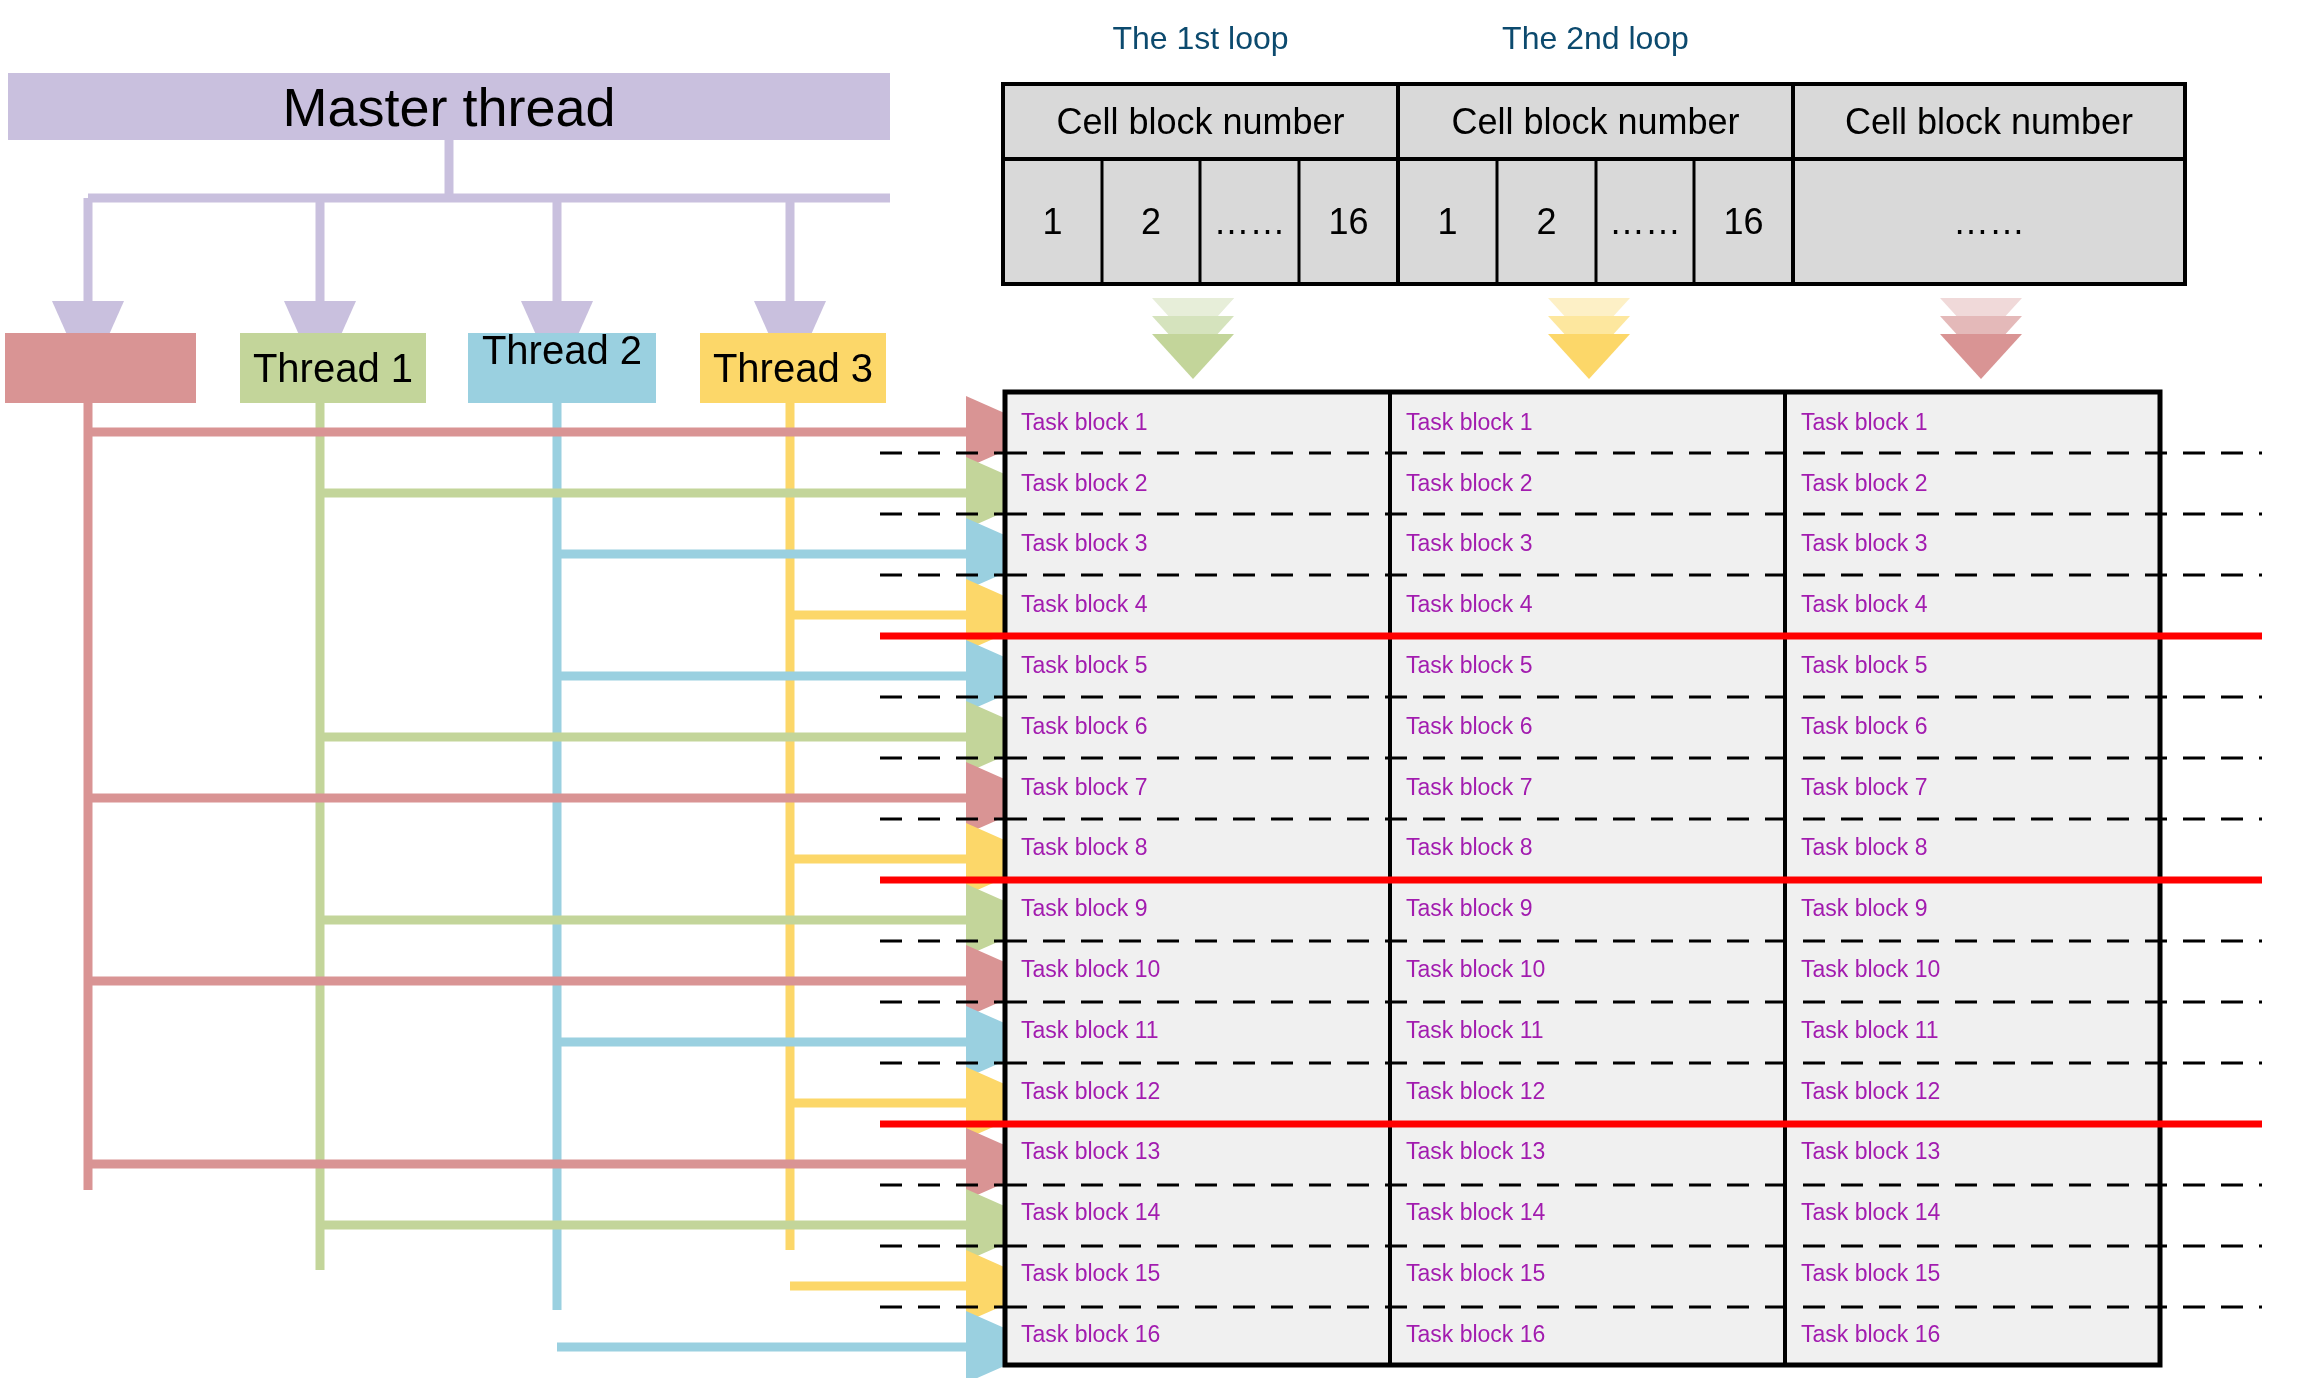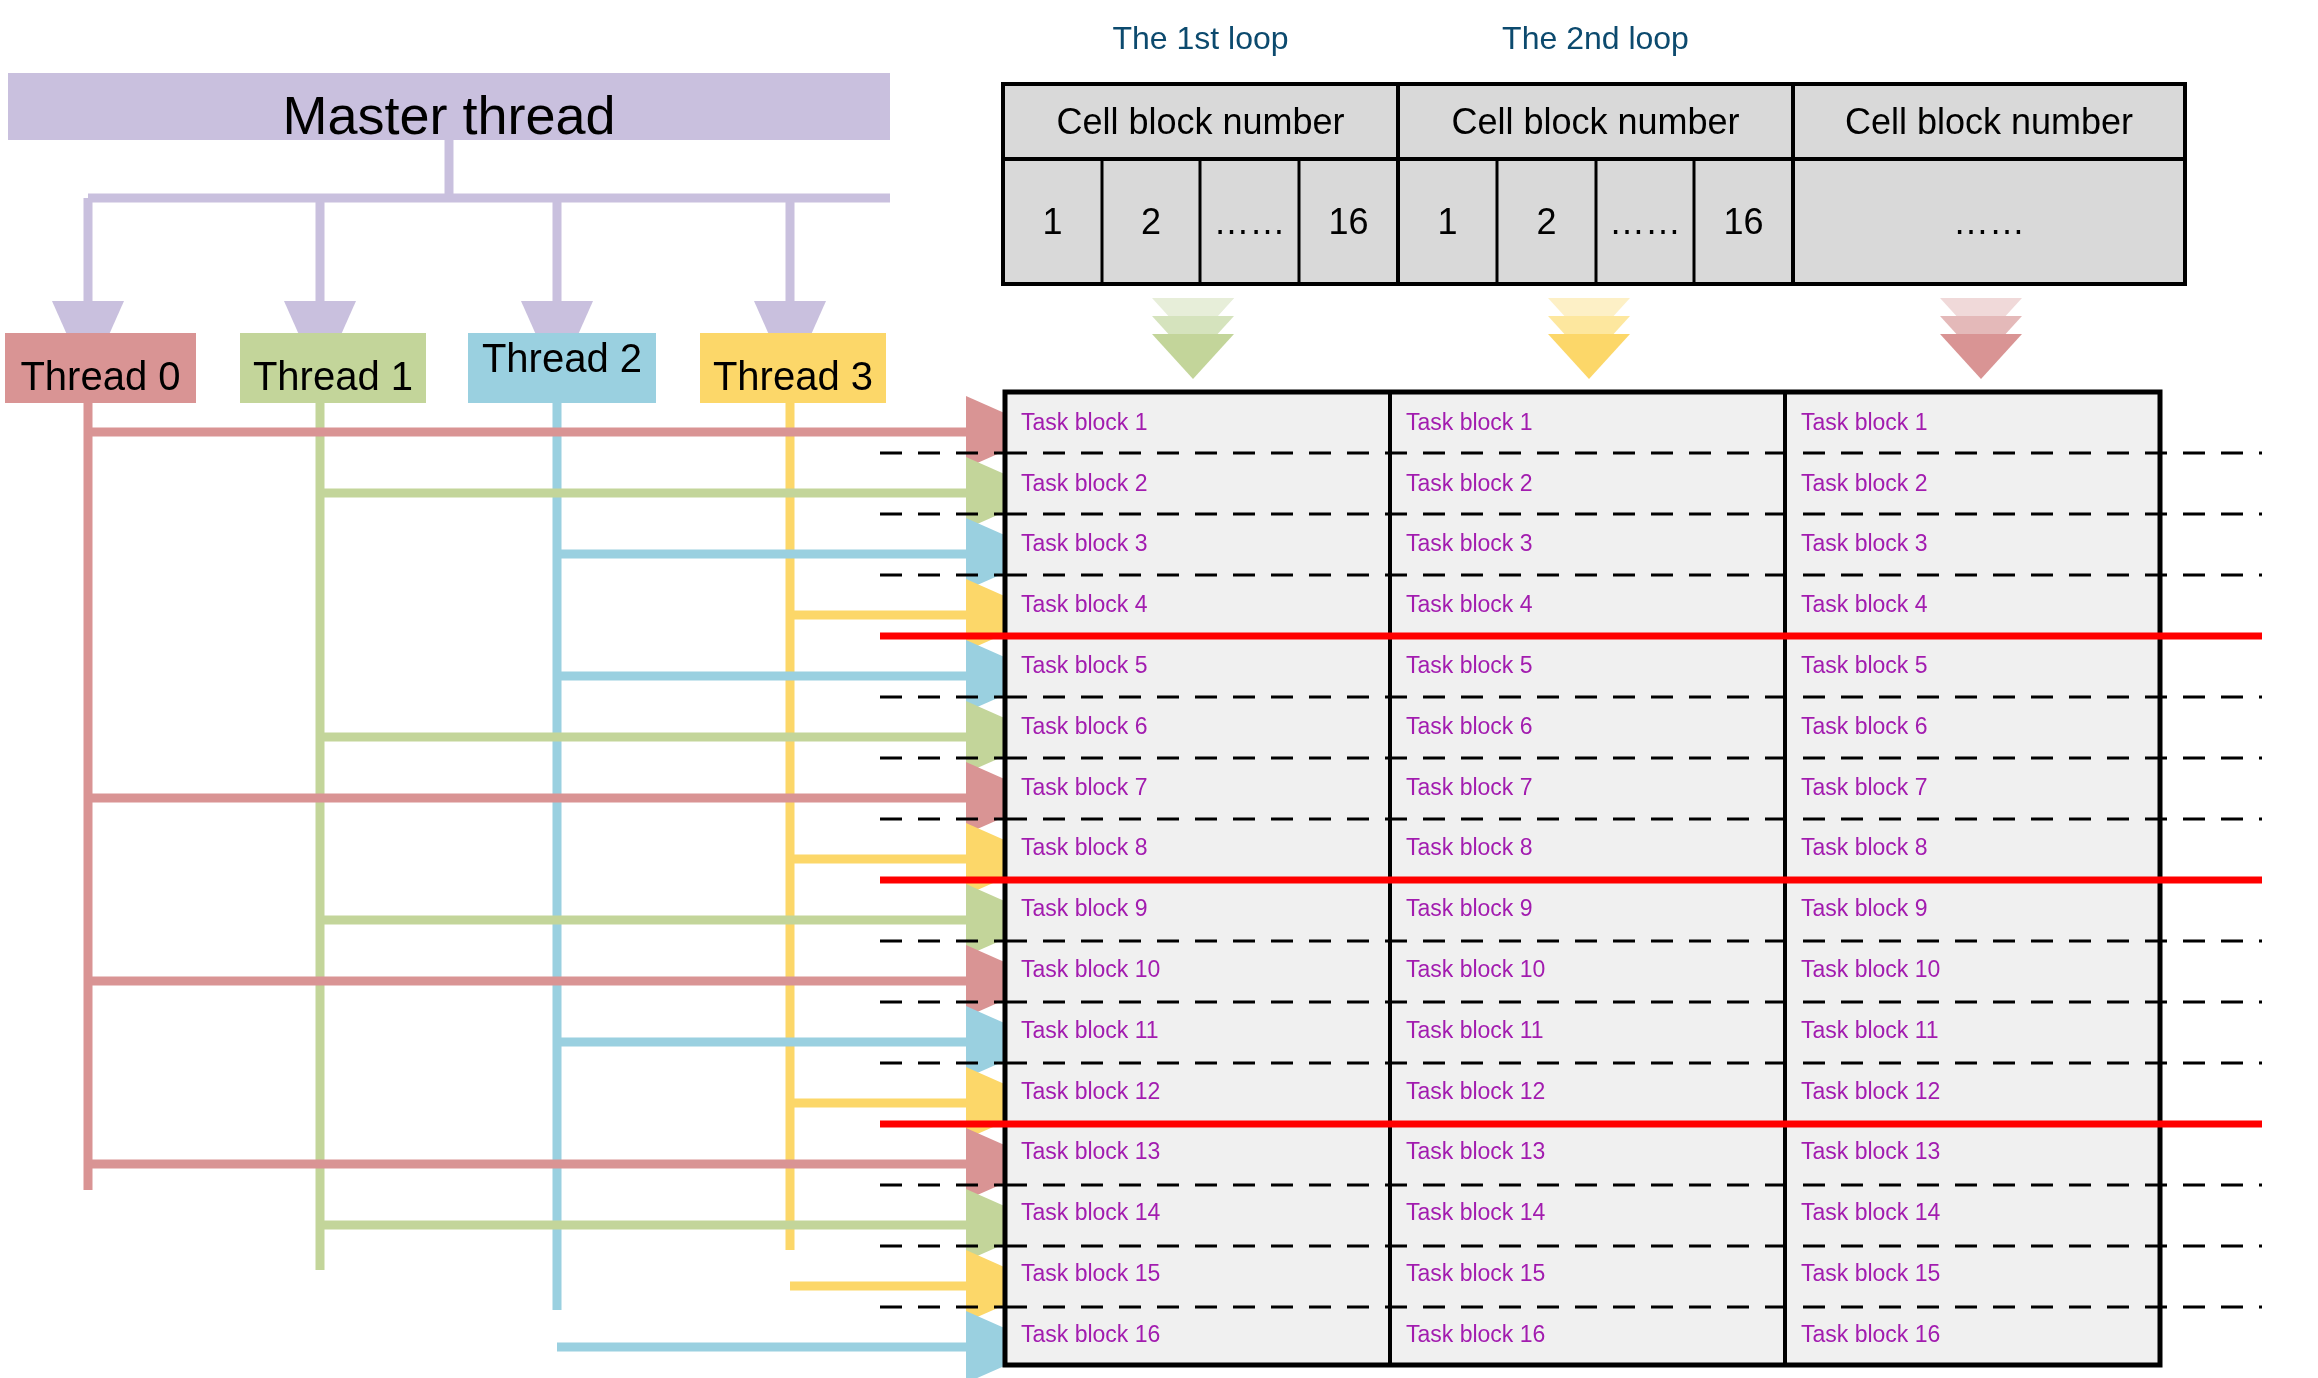--- a/index.html
+++ b/index.html
@@ -1,20 +1,20 @@
 <!DOCTYPE html>
 <html><head>
 <meta charset="utf-8">
 <style>
   html,body{margin:0;padding:0;background:#ffffff;}
   body{width:2318px;height:1378px;font-family:"Liberation Sans",sans-serif;}
   #stage{position:relative;width:2318px;height:1378px;overflow:hidden;background:#fff;}
   svg#canvas{position:absolute;left:0;top:0;width:2318px;height:1378px;}
   .boxlabel{position:absolute;display:flex;align-items:center;justify-content:center;
-            color:#000;white-space:nowrap;margin-top:8px;}
+            color:#000;white-space:nowrap;}
   .master-label{font-size:54px;}
   .thread-label{font-size:40px;}
   .loop-title{position:absolute;font-size:32px;color:#0c4a6e;text-align:center;white-space:nowrap;}
   .cellhdr{position:absolute;display:flex;align-items:center;justify-content:center;
            font-size:36px;color:#000;white-space:nowrap;}
   .cellnum{position:absolute;display:flex;align-items:center;justify-content:center;
            font-size:36px;color:#000;white-space:nowrap;}
   .taskcell{position:absolute;display:flex;align-items:center;
             font-size:23px;color:#a21caf;white-space:nowrap;padding-left:16px;box-sizing:border-box;}
 </style>
@@ -167,21 +167,20 @@
 
     <g stroke="#ff0000" stroke-width="7" fill="none">
       <line x1="880" y1="636" x2="2262" y2="636"></line>
       <line x1="880" y1="880" x2="2262" y2="880"></line>
       <line x1="880" y1="1124" x2="2262" y2="1124"></line>
     </g>
   </svg>
 
   <div class="boxlabel master-label" style="left:8px;top:73px;width:882px;height:67px;">Master thread</div>
 
-  <div class="boxlabel thread-label" style="left:5px;top:333px;width:191px;height:70px;">Thread 0</div>
   <div class="boxlabel thread-label" style="left:240px;top:333px;width:186px;height:70px;">Thread 1</div>
   <div class="boxlabel thread-label" style="left:468px;top:315px;width:188px;height:70px;">Thread 2</div>
   <div class="boxlabel thread-label" style="left:700px;top:333px;width:186px;height:70px;border-radius:27px;">Thread 3</div>
 
   <div class="loop-title" style="left:1003px;top:20px;width:395px;">The 1st loop</div>
   <div class="loop-title" style="left:1398px;top:20px;width:395px;">The 2nd loop</div>
 
   <div class="cellhdr" style="left:1003px;top:84px;width:395px;height:75px;">Cell block number</div>
   <div class="cellhdr" style="left:1398px;top:84px;width:395px;height:75px;">Cell block number</div>
   <div class="cellhdr" style="left:1793px;top:84px;width:392px;height:75px;">Cell block number</div>

